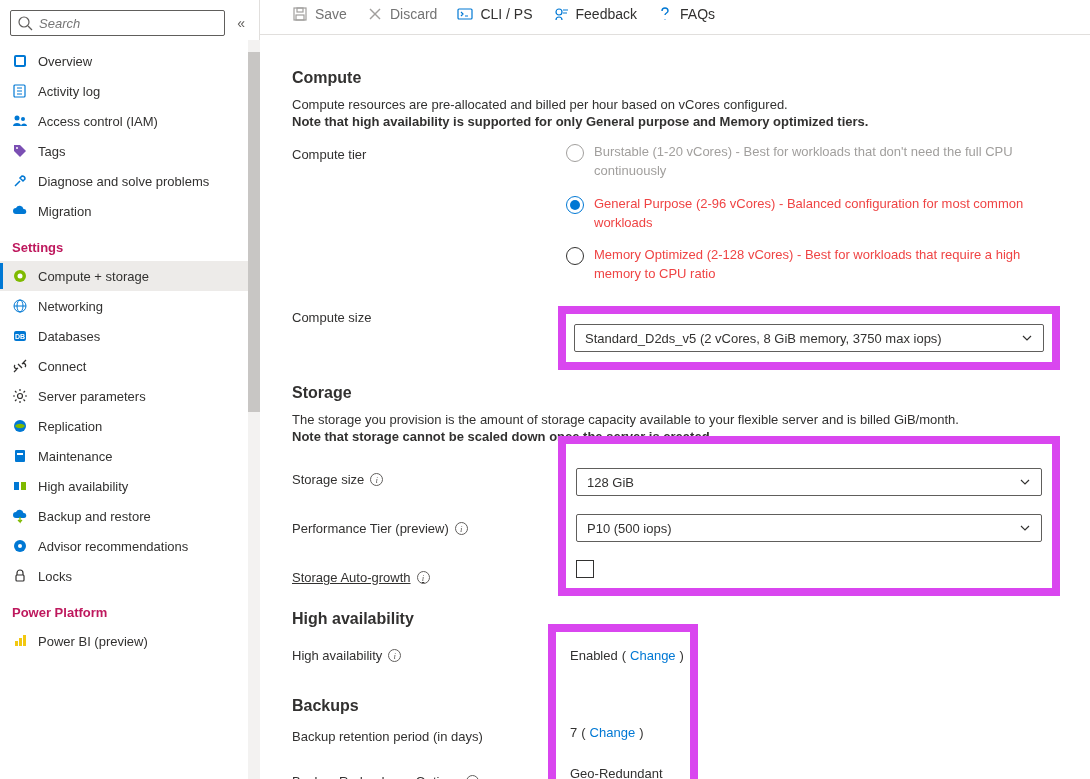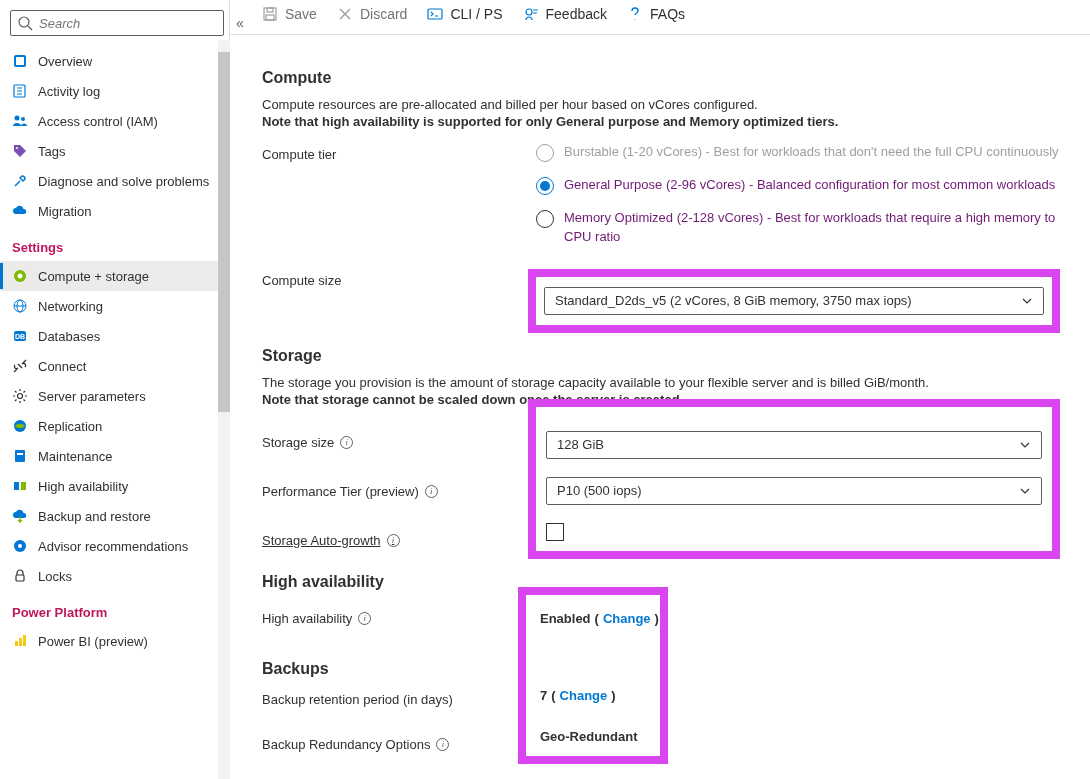--- a/index.html
+++ b/index.html
@@ -1,18 +1,18 @@
 <!DOCTYPE html>
 <html><head>
 <meta charset="utf-8">
 <style>
 * { margin: 0; padding: 0; box-sizing: border-box; font-family: "Segoe UI", Arial, sans-serif; }
 body { background: #fff; color: #323130; font-size: 13px; }
 .container { display: flex; height: 779px; width: 1090px; overflow: hidden; }
-.sidebar { width: 230px; border-right: 1px solid #e1dfdd; display: flex; flex-direction: column; padding-top: 10px; position: relative; }
+.sidebar { width: 260px; border-right: 1px solid #e1dfdd; display: flex; flex-direction: column; padding-top: 10px; position: relative; }
 .search-row { display: flex; align-items: center; padding: 0 10px 10px 10px; gap: 8px; }
 .search-box { flex: 1; border: 1px solid #605e5c; border-radius: 2px; height: 26px; display: flex; align-items: center; padding: 0 6px; gap: 6px; }
 .search-box input { border: none; outline: none; flex: 1; font-size: 13px; background: transparent; color: #605e5c; font-style: italic; }
 .collapse-chevron { font-size: 14px; color: #605e5c; cursor: pointer; padding: 4px; }
 .nav-list { overflow-y: auto; flex: 1; }
 .nav-item { display: flex; align-items: center; gap: 10px; padding: 7px 12px; cursor: pointer; font-size: 13px; color: #323130; }
 .nav-item.active { background: #edebe9; }
 .nav-mark { width: 3px; height: 26px; background: #0078d4; position: absolute; left: 0; display:none; }
 .nav-item.active .nav-mark { display:block; }
 .nav-icon { width: 16px; height: 16px; display: flex; align-items: center; justify-content: center; }
@@ -33,31 +33,31 @@
 
 .form-row { display: flex; align-items: flex-start; margin-top: 14px; }
 .form-label { width: 274px; font-size: 13px; color: #323130; padding-top: 4px; display:flex; align-items:center; gap:6px;}
 .form-value { flex: 1; }
 .radio-group { display: flex; flex-direction: column; gap: 14px; }
 .radio-opt { display: flex; align-items: flex-start; gap: 10px; }
 .radio-circle { width: 18px; height: 18px; border: 1px solid #323130; border-radius: 50%; flex-shrink: 0; margin-top: 1px; display:flex; align-items:center; justify-content:center;}
 .radio-circle.disabled { border-color: #a19f9d; }
 .radio-circle.selected { border-color: #0078d4; border-width: 1px; }
 .radio-dot { width: 10px; height: 10px; background: #0078d4; border-radius: 50%; }
-.radio-label { font-size: 13px; color: #701a75; line-height: 1.45; }
+.radio-label { font-size: 13px; color: #ef4444; line-height: 1.45; }
 .radio-label.disabled-txt { color: #a19f9d; }
 
 .select-box { border: 1px solid #605e5c; border-radius: 2px; height: 28px; display: flex; align-items: center; padding: 0 10px; justify-content: space-between; font-size: 13px; background:#fff; }
 .chev-down { width: 12px; height: 12px; }
 .checkbox { width: 18px; height: 18px; border: 1px solid #323130; background:#fff; }
 
 .hl-box { border: 8px solid #d946ef; padding: 6px 10px 10px 10px; margin-left: -8px; }
 .info-circle { width: 13px; height: 13px; border: 1px solid #605e5c; border-radius: 50%; display: inline-flex; align-items: center; justify-content: center; font-size: 9px; color: #605e5c; font-style: italic; font-family: Georgia, serif; }
 .link { color: #0078d4; cursor: pointer; }
-.val-row { display:flex; align-items:flex-end; gap:4px; font-size:13px;font-weight:bold; }
+.val-row { display:flex; align-items:flex-end; gap:4px; font-size:13px; }
 
 .compute-size-row { margin-top: 22px; }
 </style>
 </head>
 <body>
 
 <div class="container">
 
   <div class="sidebar">
     <div class="search-row">

